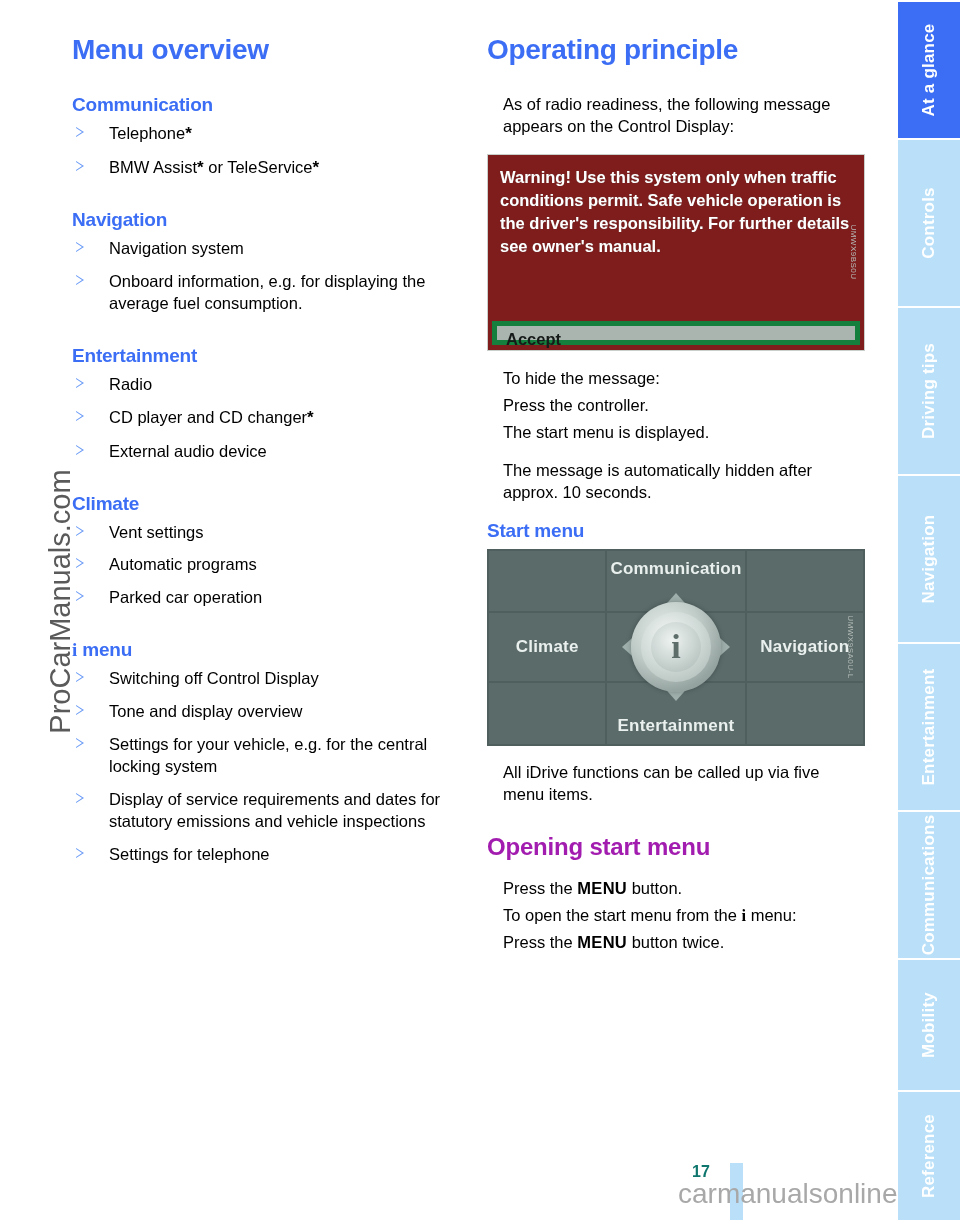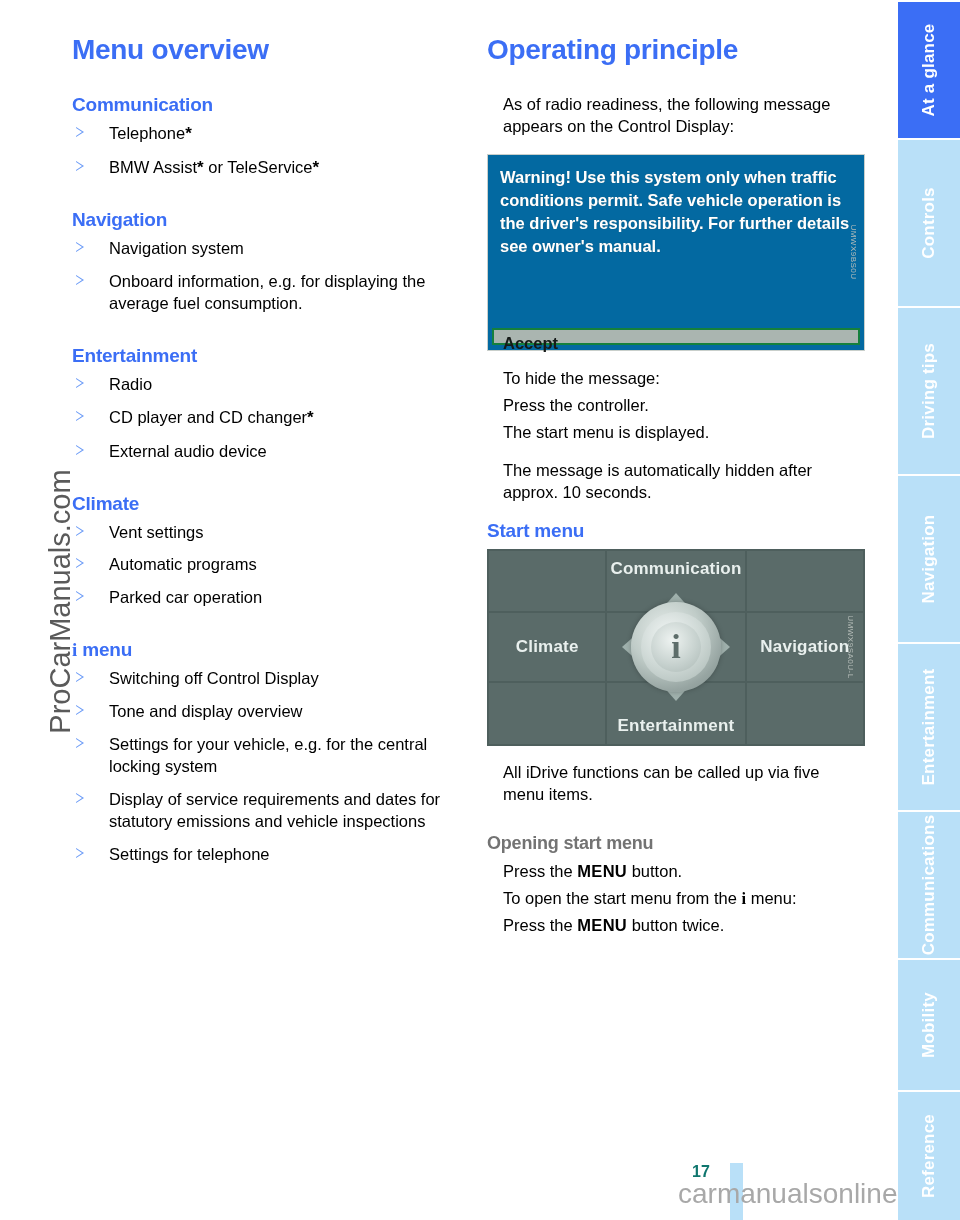--- a/index.html
+++ b/index.html
@@ -116,24 +116,24 @@
   h2.section {
     font-size: 19px;
     font-weight: bold;
     color: #3b6ef5;
     margin: 0 0 7px 0;
     letter-spacing: -0.2px;
   }
   h2.section.spaced { margin-top: 30px; }
 
   h3.subsection {
-    font-size: 18px;
-    font-weight: bold;
-    color: #737373;
-    margin: 28px 0 7px 0;
+    font-size: 24px;
+    font-weight: bold;
+    color: #a21caf;
+    margin: 28px 0 17px 0;
     letter-spacing: -0.2px;
   }
 
   .serif-i {
     font-family: "Liberation Serif", serif;
     font-weight: bold;
     font-style: normal;
   }
 
   
@@ -179,43 +179,43 @@
   p.body.tight { margin-bottom: 5px; }
   .b { font-weight: bold; letter-spacing: 0.3px; }
   .star { font-weight: bold; font-size: 17px; }
 
   
   .figure-warning {
     position: relative;
     width: 378px;
     height: 197px;
     margin: 6px 0 17px 0;
-    background: #0369a1;
+    background: #7f1d1d;
     border: 1px solid #c9cfcb;
     box-sizing: border-box;
   }
   .figure-warning .warn-text {
     position: absolute;
     left: 12px;
     top: 11px;
     right: 12px;
     color: #ffffff;
     font-size: 16.5px;
     line-height: 1.4;
     font-weight: bold;
     text-shadow: 0 0 1px rgba(80,90,85,0.6);
   }
   .figure-warning .accept-bar {
     position: absolute;
     left: 4px;
     right: 4px;
     bottom: 5px;
-    height: 17px;
+    height: 24px;
     background: #aab5b0;
-    border: 2px solid #15803d;
+    border: 5px solid #15803d;
     box-sizing: border-box;
   }
   .figure-warning .accept-bar span {
     position: absolute;
     left: 9px;
     top: 4px;
     font-size: 16.5px;
     font-weight: bold;
     color: #161a18;
   }

